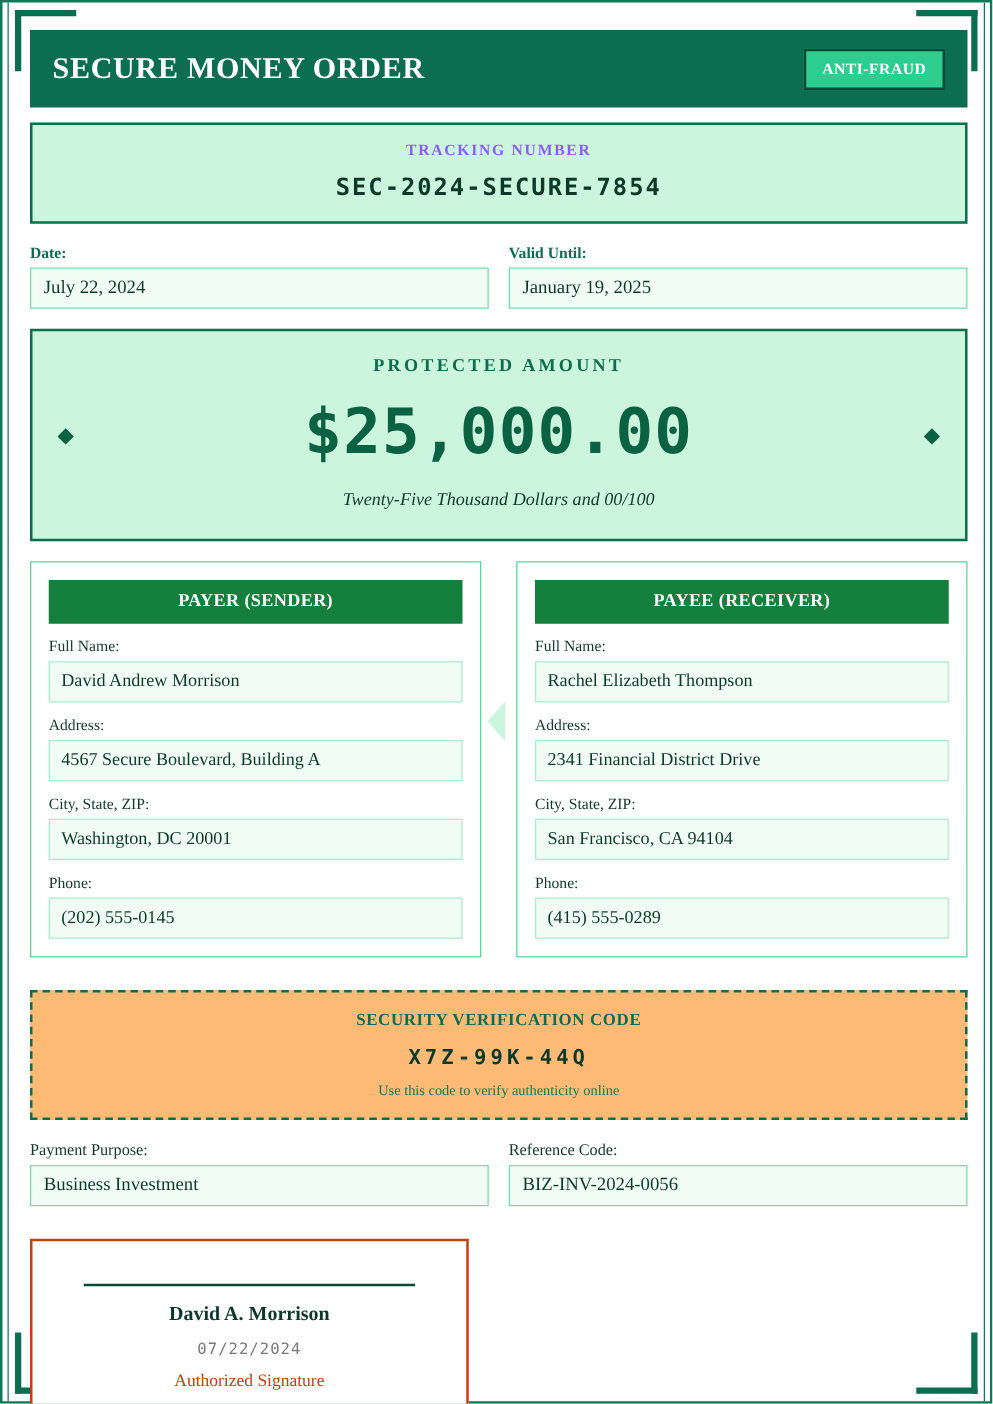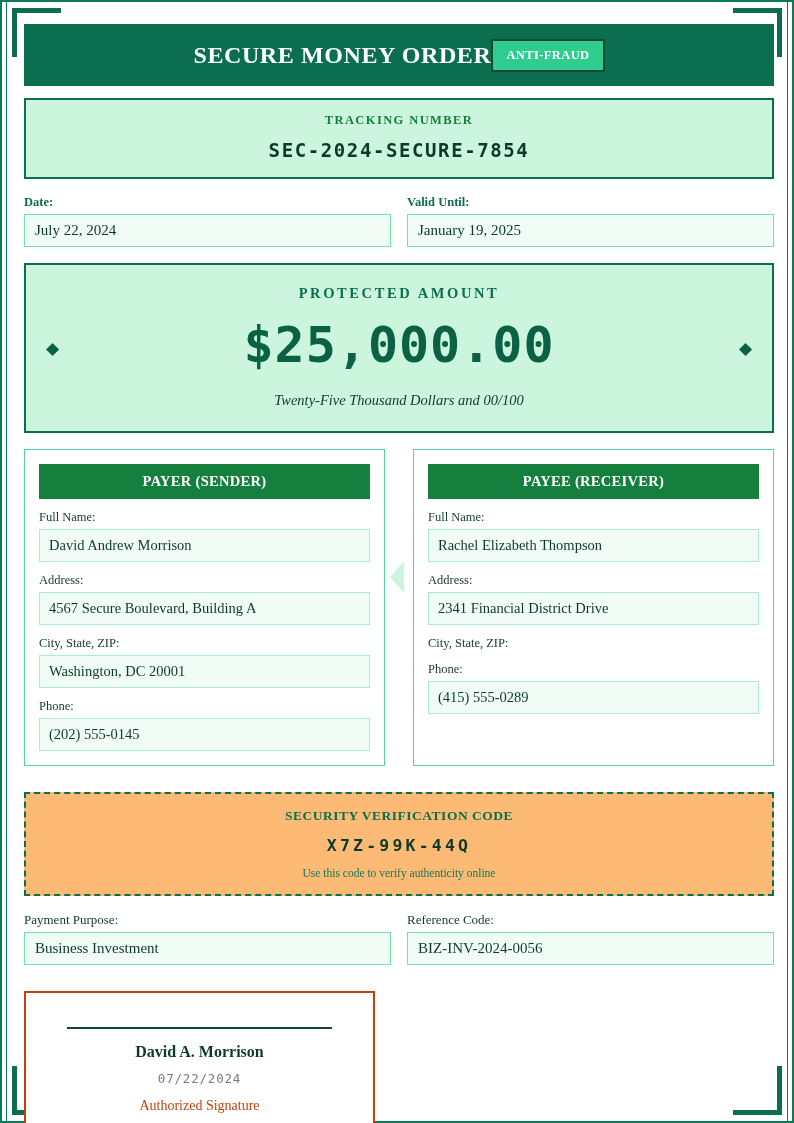--- a/index.html
+++ b/index.html
@@ -55,21 +55,21 @@
     top: 22px;
     width: 750px;
   }
 
   
   .header {
     background: #0b6e4f;
     height: 62px;
     display: flex;
     align-items: center;
-    justify-content: center;
+    justify-content: space-between;
     padding: 0 18px;
     box-sizing: border-box;
   }
   .header-title {
     color: #ffffff;
     font-size: 24px;
     font-weight: bold;
     letter-spacing: 0.6px;
   }
   .fraud-badge {
@@ -84,21 +84,21 @@
 
   
   .tracking {
     margin-top: 12px;
     background: #ccf5dd;
     border: 2px solid #0b6e4f;
     padding: 13px 10px 16px 10px;
     text-align: center;
   }
   .tracking-label {
-    color: #15803d;
+    color: #8b5cf6;
     font-size: 12.5px;
     font-weight: bold;
     letter-spacing: 1.4px;
   }
   .tracking-value {
     margin-top: 11px;
     color: #0b3a2a;
     font-family: "DejaVu Sans Mono", monospace;
     font-size: 19px;
     font-weight: bold;
@@ -356,20 +356,21 @@
         <div class="panel-field">
           <div class="flabel">Full Name:</div>
           <div class="fbox">Rachel Elizabeth Thompson</div>
         </div>
         <div class="panel-field">
           <div class="flabel">Address:</div>
           <div class="fbox">2341 Financial District Drive</div>
         </div>
         <div class="panel-field">
           <div class="flabel">City, State, ZIP:</div>
+          <div class="fbox">San Francisco, CA 94104</div>
         </div>
         <div class="panel-field">
           <div class="flabel">Phone:</div>
           <div class="fbox">(415) 555-0289</div>
         </div>
       </div>
     </div>
 
     <div class="security">
       <div class="security-label">SECURITY VERIFICATION CODE</div>

